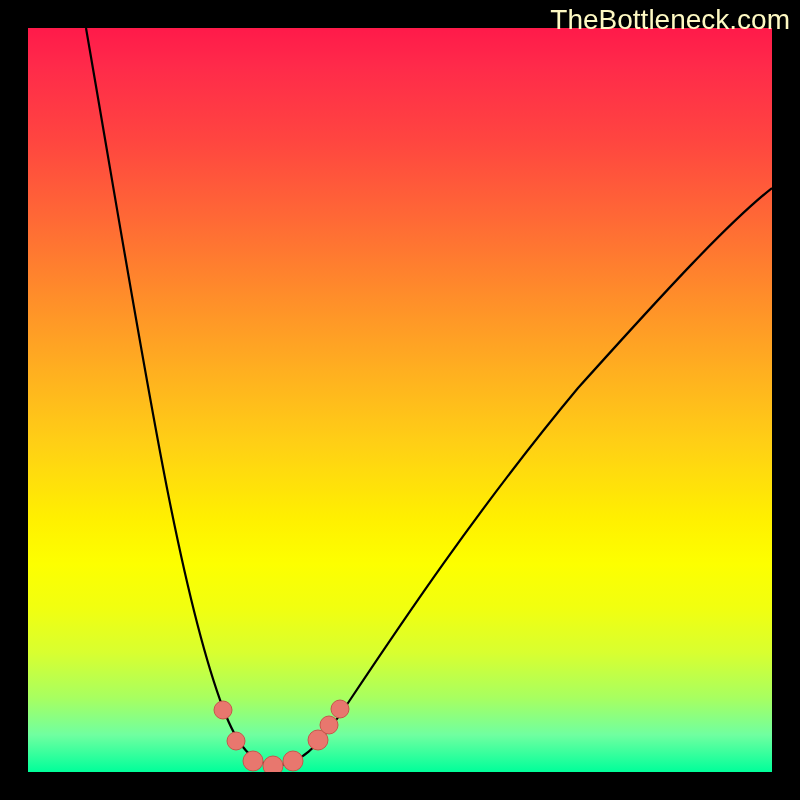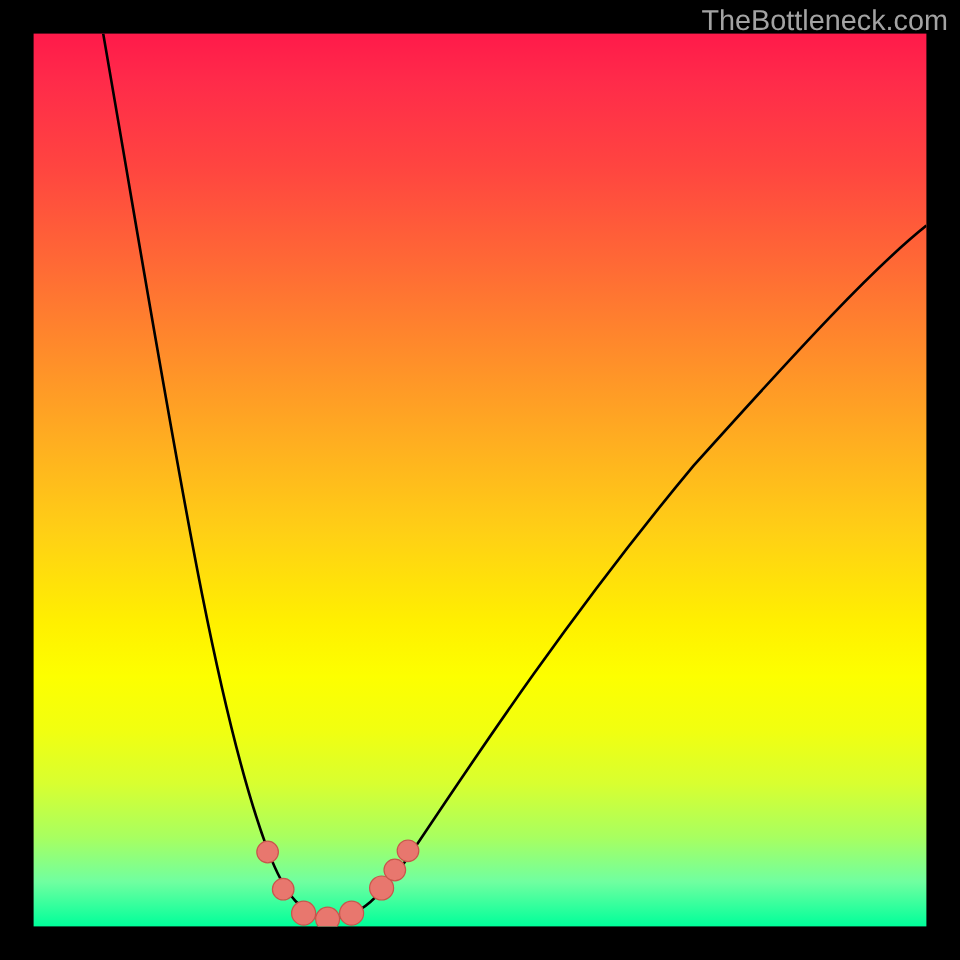--- a/index.html
+++ b/index.html
@@ -37,22 +37,22 @@
     #d8ff30 84%,
     #a8ff60 90%,
     #70ffa0 95%,
     #00ff9a 100%
   );
 }
 .watermark {
   position: absolute;
   top: 4px;
   right: 10px;
-  color: #a3a3a3;
-  font-size: 24px;
+  color: #fef9c3;
+  font-size: 28px;
   font-weight: 500;
   z-index: 10;
 }
 svg.curve {
   position: absolute;
   left: 0;
   top: 0;
   width: 744px;
   height: 744px;
 }

